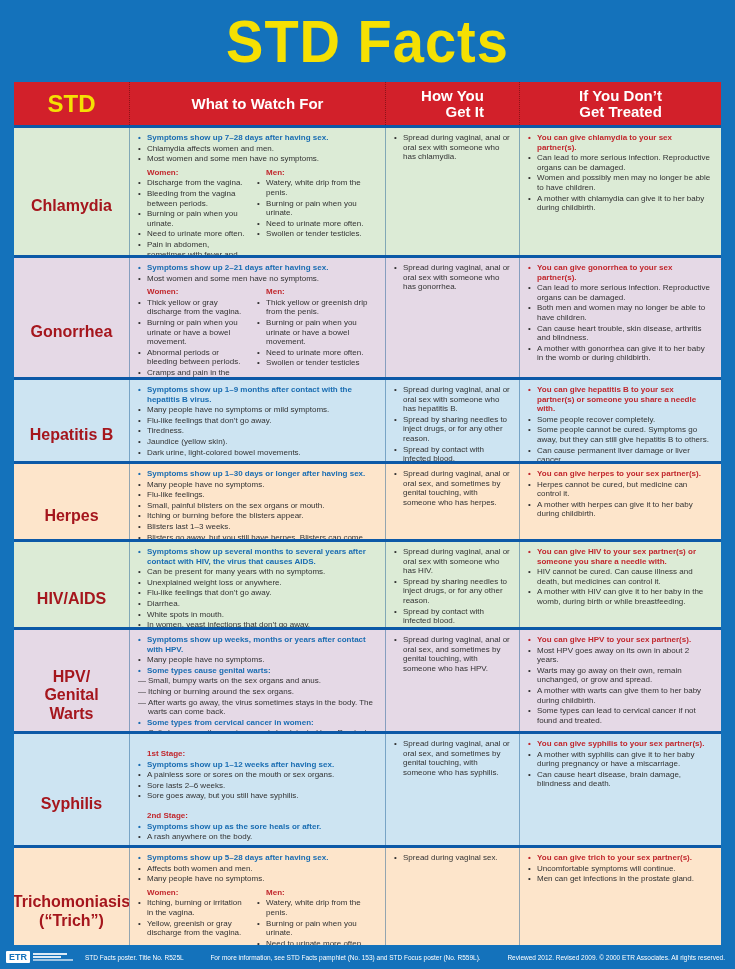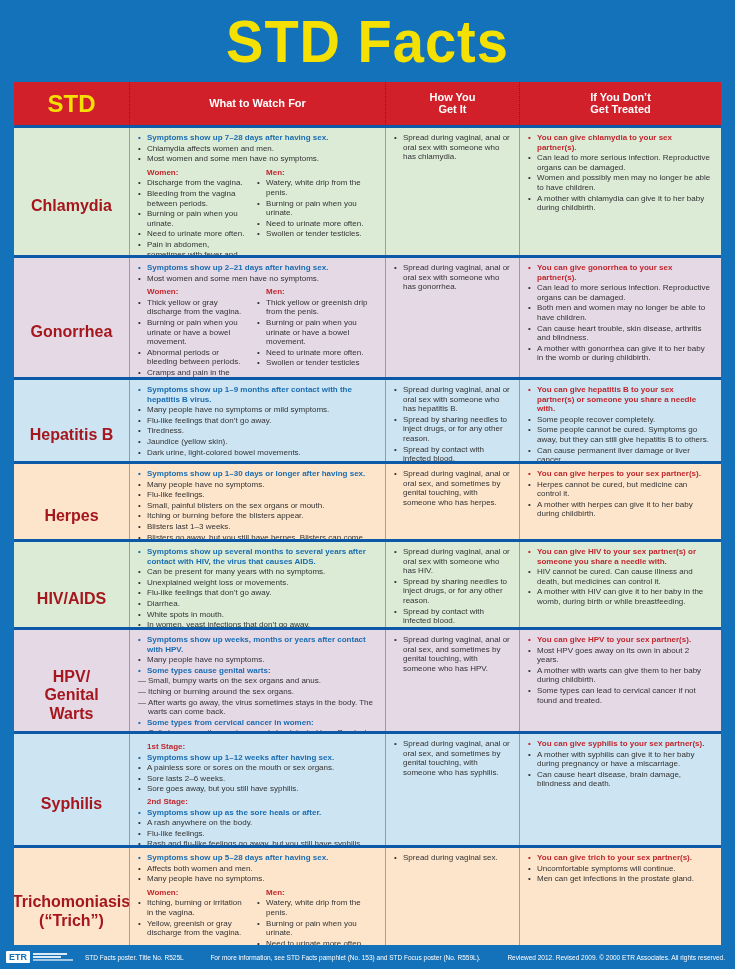--- a/index.html
+++ b/index.html
@@ -16,23 +16,23 @@
   .poster-title{
     color:#f5e003;font-size:56px;font-weight:900;letter-spacing:1px;
     transform:scaleY(1.05);
   }
 
   
   .table{width:707px;margin:0 14px;flex:0 0 auto;}
   .hdr{
     height:43px;background:#d2202a;display:grid;
     grid-template-columns:115px 256px 134px 202px;
-    align-items:center;text-align:center;
+    align-items:center;text-align:right;
   }
-  .hdr .hcell{color:#ffffff;font-weight:bold;font-size:11px;line-height:1.05;padding:0 4px;
+  .hdr .hcell{color:#ffffff;font-weight:bold;font-size:15px;line-height:1.05;padding:0 4px;
     border-left:1px dotted #8e1318;height:100%;display:flex;align-items:center;justify-content:center;}
   .hdr .hcell:first-child{border-left:none;}
   .hdr .h-std{color:#f5e003;font-size:24px;}
 
   .row{
     display:grid;grid-template-columns:115px 256px 134px 202px;
     box-sizing:border-box;border-top:3px solid #0c59a7;
   }
   
   #rows .row:nth-child(1){height:130px;}
@@ -52,21 +52,21 @@
   .cell{box-sizing:border-box;padding:5px 8px 4px 8px;overflow:hidden;
     border-left:1px solid rgba(18,86,145,.45);font-size:8px;line-height:1.2;color:#333333;}
   .c-name{border-left:none;display:flex;align-items:center;justify-content:center;text-align:center;
     color:#a5161d;font-weight:bold;font-size:16px;line-height:1.15;white-space:pre-line;padding:4px;margin-top:30px;}
 
   
   .it{position:relative;padding-left:9px;margin-bottom:1px;}
   .it::before{content:"•";position:absolute;left:0;top:0;}
   .it.b{color:#1a6db2;font-weight:bold;}
   .it.r{color:#c1272d;font-weight:bold;}
-  .it.h{color:#c1272d;font-weight:bold;margin-top:3px;}
+  .it.h{color:#c1272d;font-weight:bold;margin-top:10px;}
   .it.h::before{content:"";}
   .it.d{padding-left:10px;}
   .it.d::before{content:"—";letter-spacing:-1px;}
 
   .twocol{display:grid;grid-template-columns:1fr 1.08fr;column-gap:8px;margin-top:4px;}
 
   
   .footer{height:24px;margin-top:0;display:flex;align-items:center;color:#ffffff;
     font-size:6.5px;padding:0 10px 0 6px;gap:8px;box-sizing:border-box;}
   .etr-logo{display:flex;align-items:center;gap:3px;flex:0 0 auto;}
@@ -205,21 +205,21 @@
             <div class="it r">You can give herpes to your sex partner(s).</div>
             <div class="it n">Herpes cannot be cured, but medicine can control it.</div>
             <div class="it n">A mother with herpes can give it to her baby during childbirth.</div>
           </div>
         </div>
         <div class="row t-green">
           <div class="cell c-name">HIV/AIDS</div>
           <div class="cell c-watch">
             <div class="it b">Symptoms show up several months to several years after contact with HIV, the virus that causes AIDS.</div>
             <div class="it n">Can be present for many years with no symptoms.</div>
-            <div class="it n">Unexplained weight loss or movements.</div>
+            <div class="it n">Unexplained weight loss or anywhere.</div>
             <div class="it n">Flu-like feelings that don’t go away.</div>
             <div class="it n">Diarrhea.</div>
             <div class="it n">White spots in mouth.</div>
             <div class="it n">In women, yeast infections that don’t go away.</div>
           </div>
           <div class="cell c-how">
             <div class="it n">Spread during vaginal, anal or oral sex with someone who has HIV.</div>
             <div class="it n">Spread by sharing needles to inject drugs, or for any other reason.</div>
             <div class="it n">Spread by contact with infected blood.</div>
           </div>
@@ -242,20 +242,21 @@
             <div class="it d">After warts go away, the virus sometimes stays in the body. The warts can come back.</div>
             <div class="it b">Some types from cervical cancer in women:</div>
             <div class="it d">Cell changes on the cervix can only be detected by a Pap test from a health care provider.</div>
           </div>
           <div class="cell c-how">
             <div class="it n">Spread during vaginal, anal or oral sex, and sometimes by genital touching, with someone who has HPV.</div>
           </div>
           <div class="cell c-treated">
             <div class="it r">You can give HPV to your sex partner(s).</div>
             <div class="it n">Most HPV goes away on its own in about 2 years.</div>
+            <div class="it n">Warts may go away on their own, remain unchanged, or grow and spread.</div>
             <div class="it n">A mother with warts can give them to her baby during childbirth.</div>
             <div class="it n">Some types can lead to cervical cancer if not found and treated.</div>
           </div>
         </div>
         <div class="row t-blue">
           <div class="cell c-name">Syphilis</div>
           <div class="cell c-watch">
             <div class="it h">1st Stage:</div>
             <div class="it b">Symptoms show up 1–12 weeks after having sex.</div>
             <div class="it n">A painless sore or sores on the mouth or sex organs.</div>

